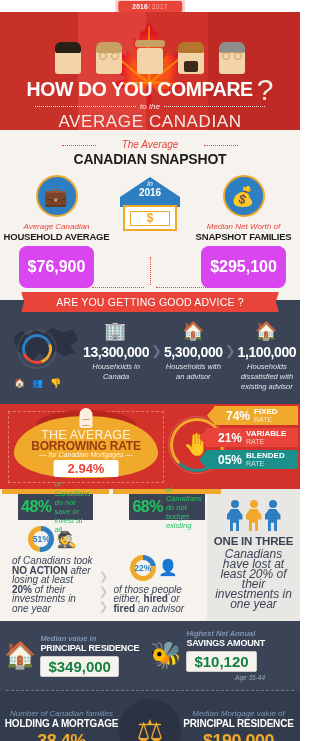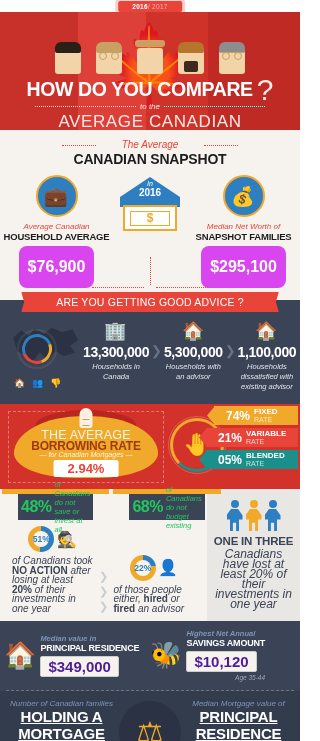--- a/index.html
+++ b/index.html
@@ -227,33 +227,33 @@
   .oit-cap { color:#3b4456; font-size:12px; font-style:italic; line-height:10px;
      margin-top:2px; }
 
   
   .resid { background:#3b4456; display:flex; padding:8px 4px 10px;
      position:relative; }
   .res-col { flex:1; display:flex; align-items:center; gap:4px; }
   .res-ico { font-size:26px; flex:none; }
   .res-lbl-it { color:#7f93b5; font-size:7.5px; font-style:italic; font-weight:bold; }
   .res-lbl { color:#fff; font-size:9px; font-weight:bold; letter-spacing:-.2px; }
-  .res-val { background:#f6f3ef; color:#4c1d95; font-weight:bold; font-size:15px;
+  .res-val { background:#f6f3ef; color:#15803d; font-weight:bold; font-size:15px;
      padding:1px 7px; margin-top:3px; display:inline-block; border-radius:2px;
      border:1.5px solid #cfcdc9; }
   .res-age { color:#9aa6bb; font-size:6.5px; font-style:italic; text-align:right;
      margin-top:2px; }
   .res-divider { position:absolute; left:6px; right:6px; bottom:0; height:1px;
      border-top:1.4px dashed rgba(255,255,255,.25); }
 
   
   .mort { background:#333c4d; display:flex; align-items:center; padding:8px 4px; }
   .mort-col { flex:1; text-align:center; }
   .mort-lbl-it { color:#7f93b5; font-size:8px; font-style:italic; }
-  .mort-lbl { color:#fff; font-size:15px; font-weight:bold; letter-spacing:-.2px;text-decoration:underline; }
+  .mort-lbl { color:#fff; font-size:10px; font-weight:bold; letter-spacing:-.2px; }
   .mort-val { color:#f0a92b; font-size:18px; font-weight:bold; margin-top:2px;
      letter-spacing:-.5px; }
   .scale-wrap { width:62px; height:62px; border-radius:50%; background:#2b3243;
      display:flex; align-items:center; justify-content:center; position:relative;
      flex:none; }
   .scale-ico { font-size:30px; color:#f0a92b; }
 
   
   .debt-wrap { background:#333c4d; padding:2px 0 10px; }
   .debt { position:relative; margin:0 10px; background:#e8443a; color:#fff;

